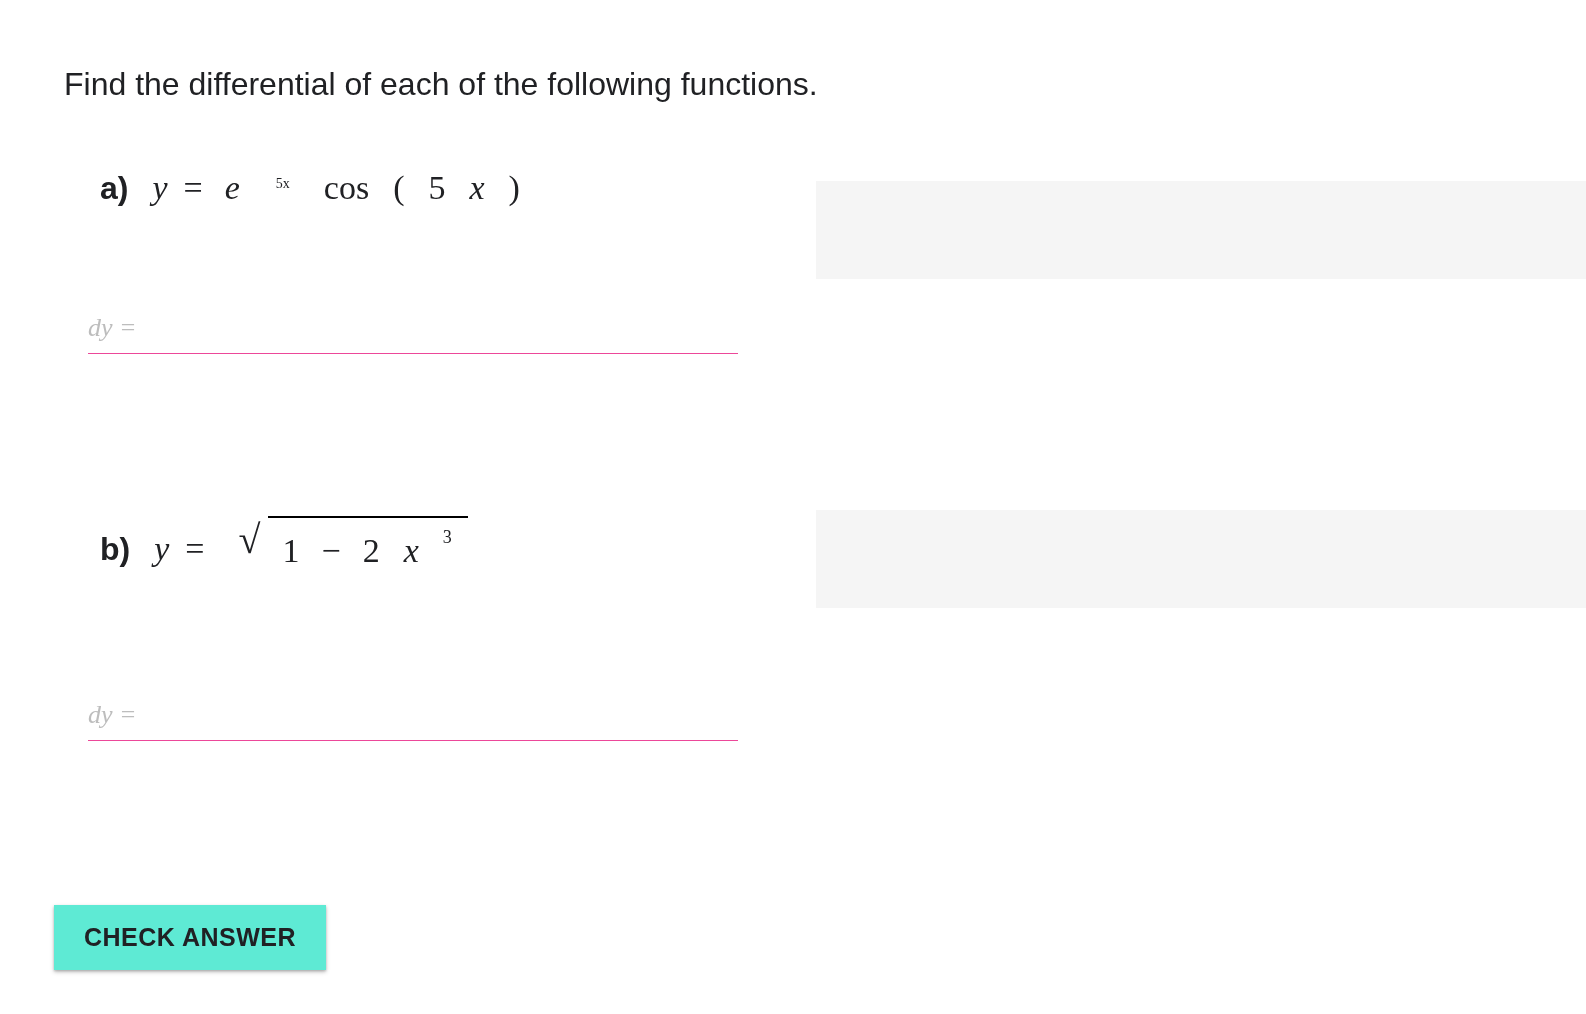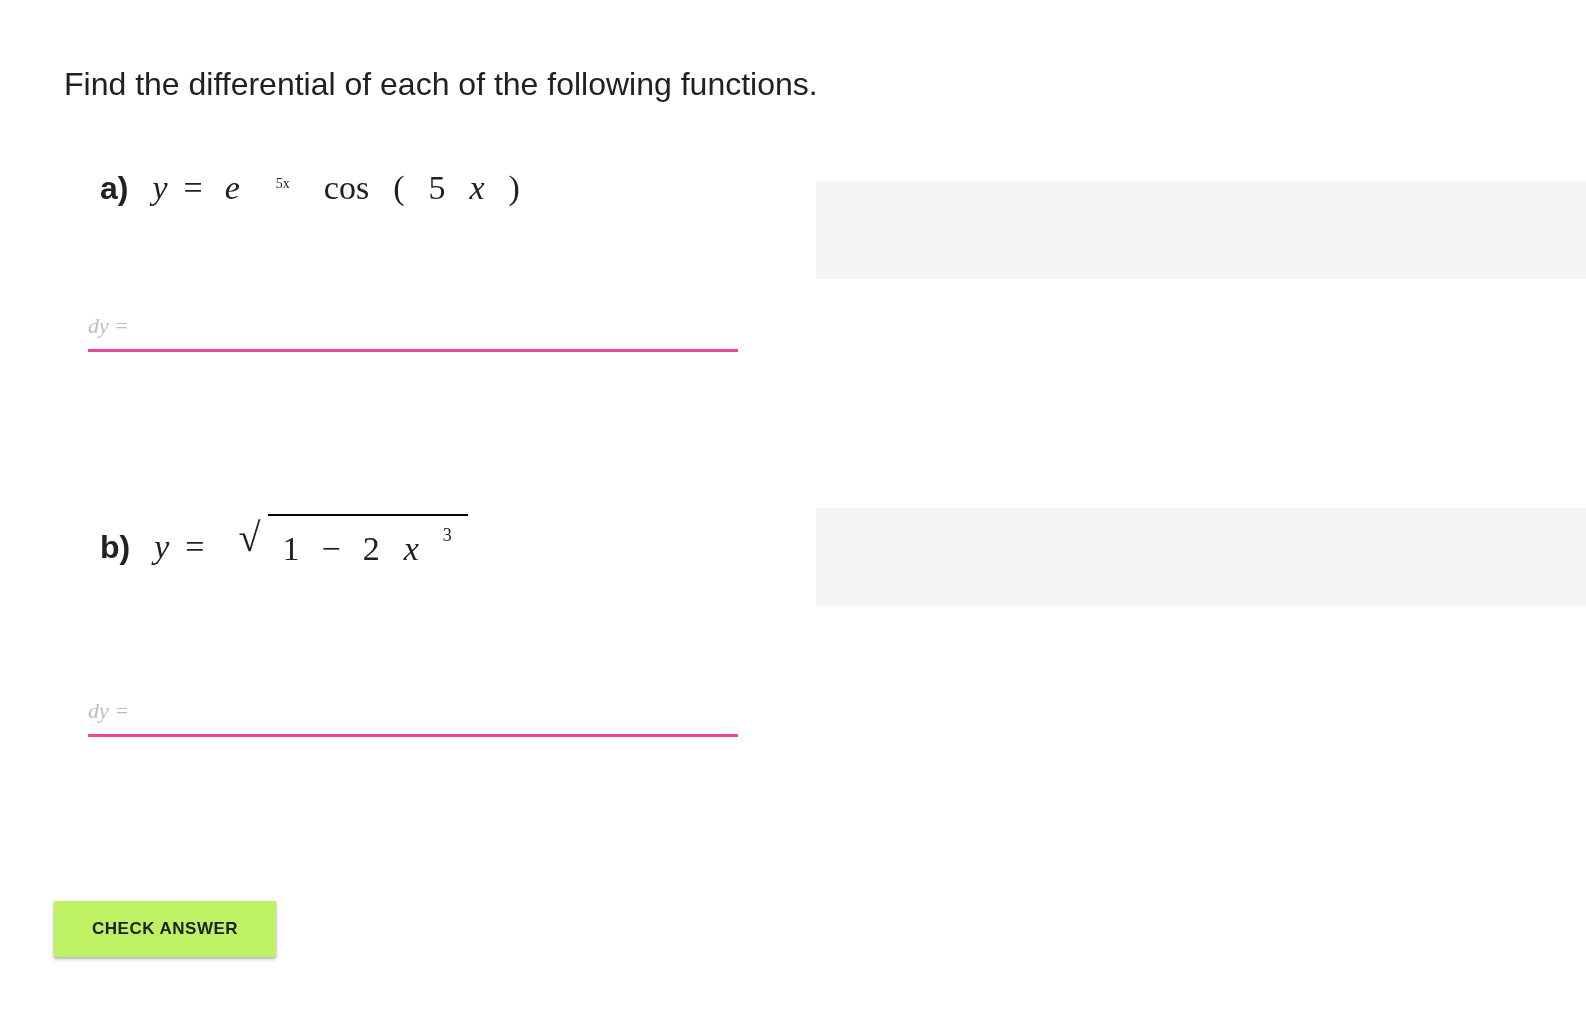--- a/index.html
+++ b/index.html
@@ -59,23 +59,23 @@
       position: relative;
       top: -4px;
     }
     .sup-small {
       font-size: 18px;
       position: relative;
       top: -14px;
     }
     .input-line {
       border: none;
-      border-bottom: 3px solid #ec4899;
+      border-bottom: 1px solid #ec4899;
       width: 650px;
-      font-size: 22px;
+      font-size: 26px;
       padding: 10px 0;
       font-family: 'Times New Roman', Times, serif;
       font-style: italic;
       color: #0f766e;
       outline: none;
       margin-bottom: 90px;
     }
     .input-line::placeholder {
       color: #bdbdbd;
       font-style: italic;
@@ -105,25 +105,25 @@
       top: 4px;
     }
     .sqrt-content {
       border-top: 2px solid #000;
       padding: 2px 4px 0 2px;
       margin-left: -4px;
       display: inline-flex;
       align-items: center;
     }
     .check-button {
-      background: #bef264;
+      background: #5eead4;
       border: none;
       box-shadow: 0 2px 4px rgba(0,0,0,0.25), 0 1px 2px rgba(0,0,0,0.15);
-      padding: 18px 38px;
-      font-size: 17px;
+      padding: 18px 30px;
+      font-size: 25px;
       font-weight: bold;
       letter-spacing: 0.5px;
       color: #202124;
       cursor: pointer;
       font-family: Arial, Helvetica, sans-serif;
       margin-top: 50px;
       margin-left: 2px;
     }
     .eq-b {
       margin-top: 0;

